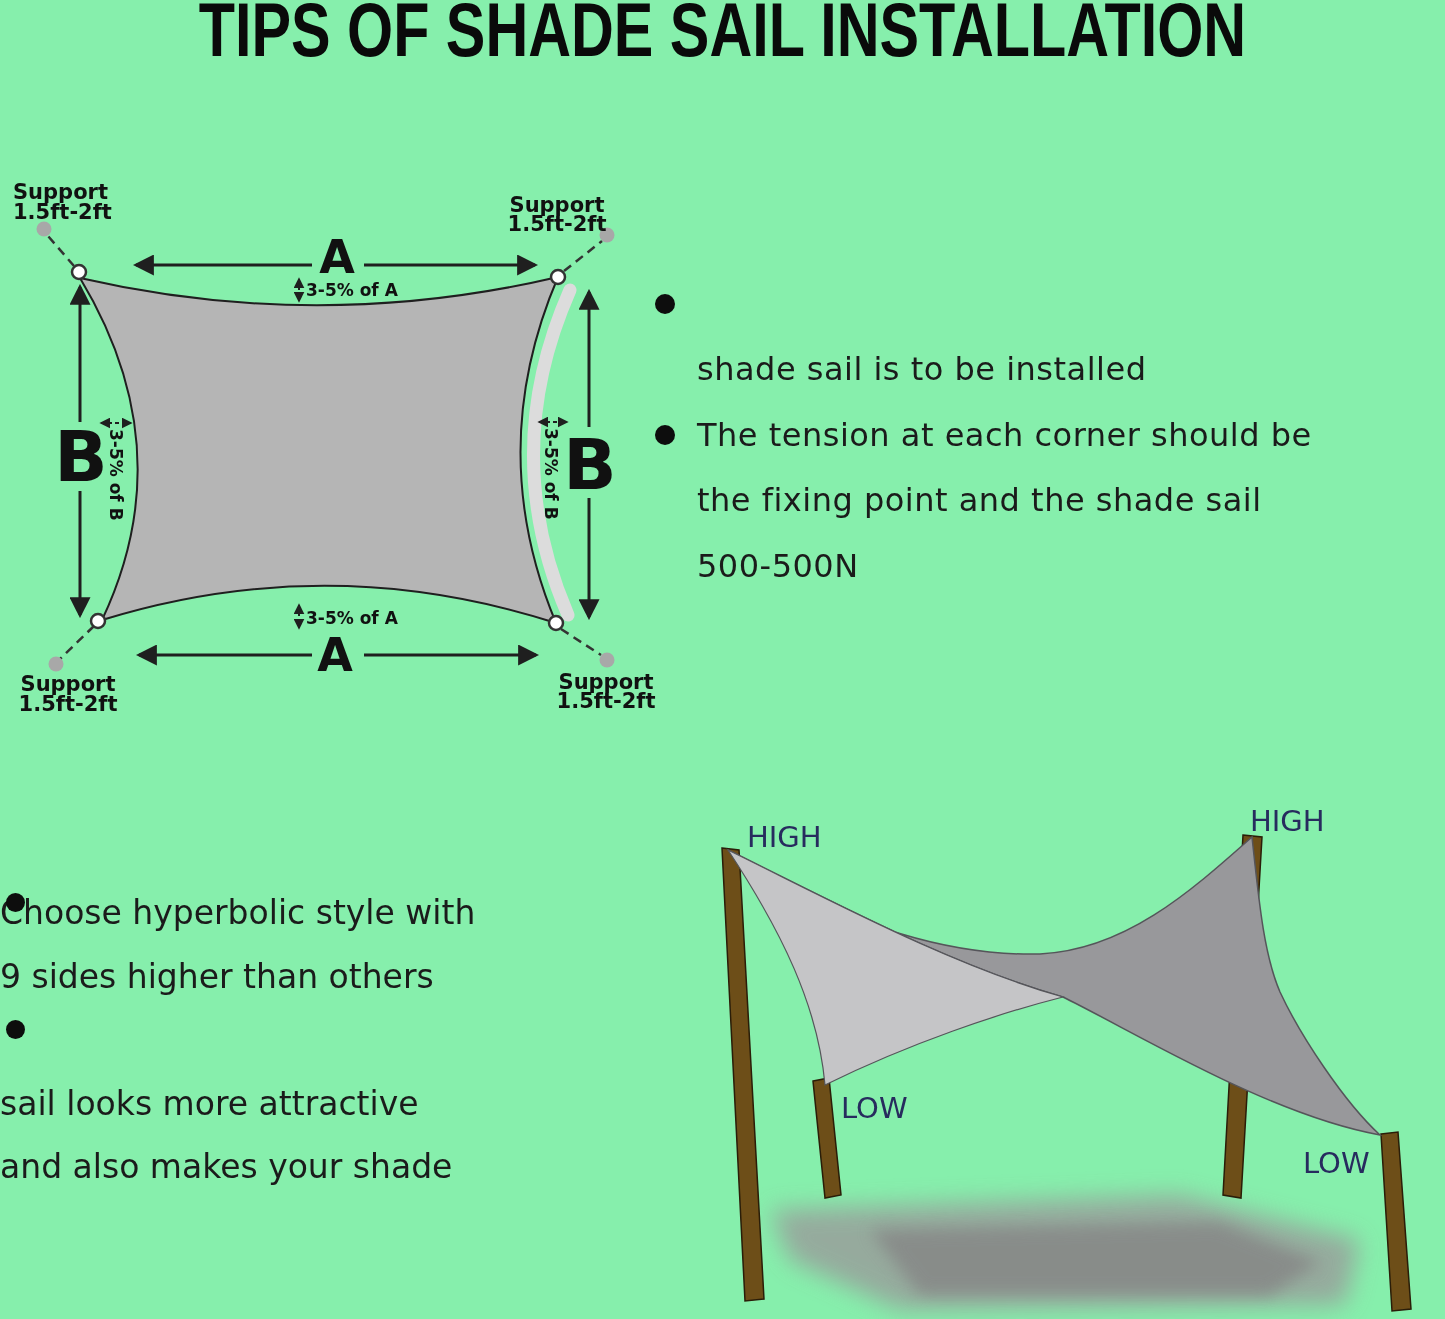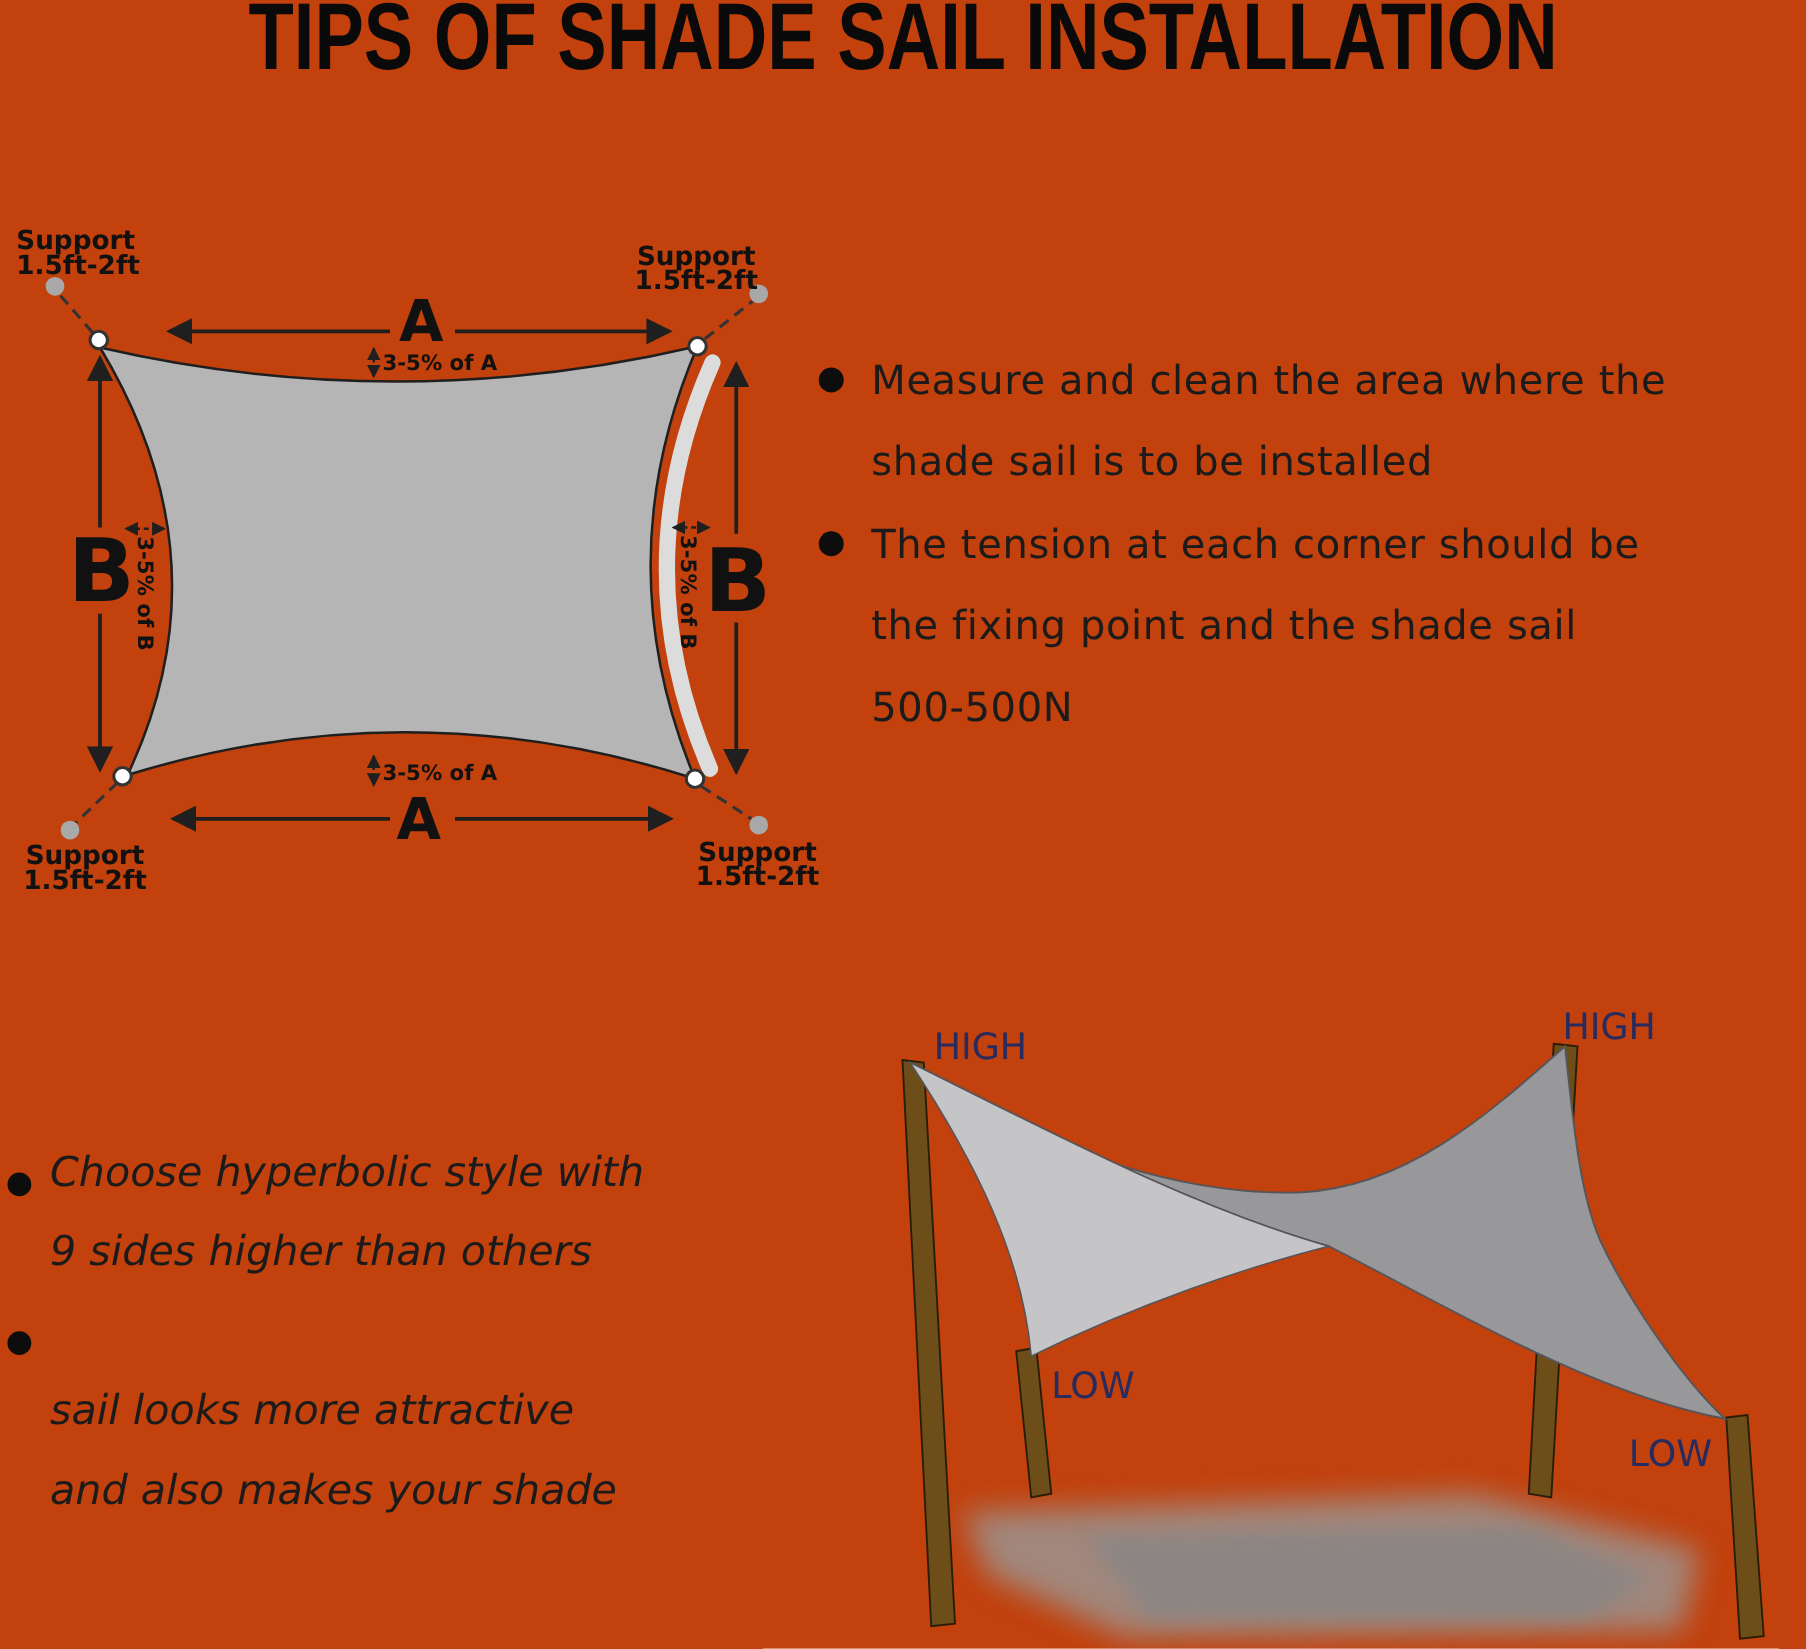--- a/index.html
+++ b/index.html
@@ -1,37 +1,37 @@
 <!DOCTYPE html>
 <html style="--text-black: #151515; --label-navy: #272b5e; --plan-sail-gray: #b5b5b5; --sail-light: #c5c5c7; --sail-dark: #98989b; --post-brown: #6d4e18; --anchor-dot-gray: #a8a8a8;"><head>
 <meta charset="utf-8">
 <style>
   html,body{margin:0;padding:0;background:#ffffff;}
   .page{
-    position:relative;width:1445px;height:1319px;background:#c2410c;overflow:hidden;
+    position:relative;width:1445px;height:1319px;background:#86efac;overflow:hidden;
     font-family:"DejaVu Sans","Liberation Sans",sans-serif;color:var(--text-black,#151515);
   }
   .page-title{
     position:absolute;top:-10px;left:0;width:100%;margin:0;text-align:center;
     font-family:"Liberation Sans",sans-serif;font-weight:bold;font-size:76px;line-height:80px;
     letter-spacing:0px;white-space:nowrap;transform:scaleX(0.78);transform-origin:50% 0;
     color:#0a0a0a;
   }
   .plan-svg{position:absolute;left:0;top:165px;}
   .iso-svg{position:absolute;left:620px;top:780px;}
   .plan-svg text,.iso-svg text{font-family:"DejaVu Sans","Liberation Sans",sans-serif;}
   .tips-right{position:absolute;left:640px;top:271px;width:805px;}
   .tips-right .t-line{
     position:relative;height:65.5px;display:flex;align-items:center;
     padding-left:57px;font-size:32px;letter-spacing:0.5px;white-space:nowrap;color:#1b1b1b;
   }
   .tips-left{position:absolute;left:0;top:893px;width:630px;}
   .tips-left .t-line{
-    position:relative;height:63.5px;display:flex;align-items:flex-end;
-    padding-left:40px;font-size:33px;letter-spacing:0px;white-space:nowrap;color:#1b1b1b;font-style:italic;
+    position:relative;height:63.5px;display:flex;align-items:flex-start;
+    font-size:33px;letter-spacing:0px;white-space:nowrap;color:#1b1b1b;
   }
   .dot{
     position:absolute;border-radius:50%;background:#0d0d0d;
   }
   .tips-right .dot{left:15px;width:20px;height:20px;}
   .tips-left .dot{left:6px;width:19px;height:19px;}
 </style>
 </head>
 <body>
 
@@ -98,21 +98,20 @@
     <line x1="589" y1="127" x2="589" y2="262" stroke="#1f1f1f" stroke-width="3" marker-start="url(#ah)"></line>
     <line x1="589" y1="333" x2="589" y2="452" stroke="#1f1f1f" stroke-width="3" marker-end="url(#ah)"></line>
     <text x="590" y="324" font-size="70" font-weight="bold" fill="#111" text-anchor="middle">B</text>
     <line x1="539" y1="257" x2="567" y2="257" stroke="#1f1f1f" stroke-width="2" stroke-dasharray="4 3" marker-start="url(#ahm)" marker-end="url(#ahm)"></line>
     <text transform="translate(545,263) rotate(90)" font-size="17" font-weight="bold" fill="#111">3-5% of B</text>
   </svg>
 
   <div class="tips-right">
     <div class="t-line">
       <span class="dot"></span>
-      <span>Measure and clean the area where the</span>
     </div>
     <div class="t-line">
       <span>shade sail is to be installed</span>
     </div>
     <div class="t-line">
       <span class="dot"></span>
       <span>The tension at each corner should be</span>
     </div>
     <div class="t-line">
       <span>the fixing point and the shade sail</span>

